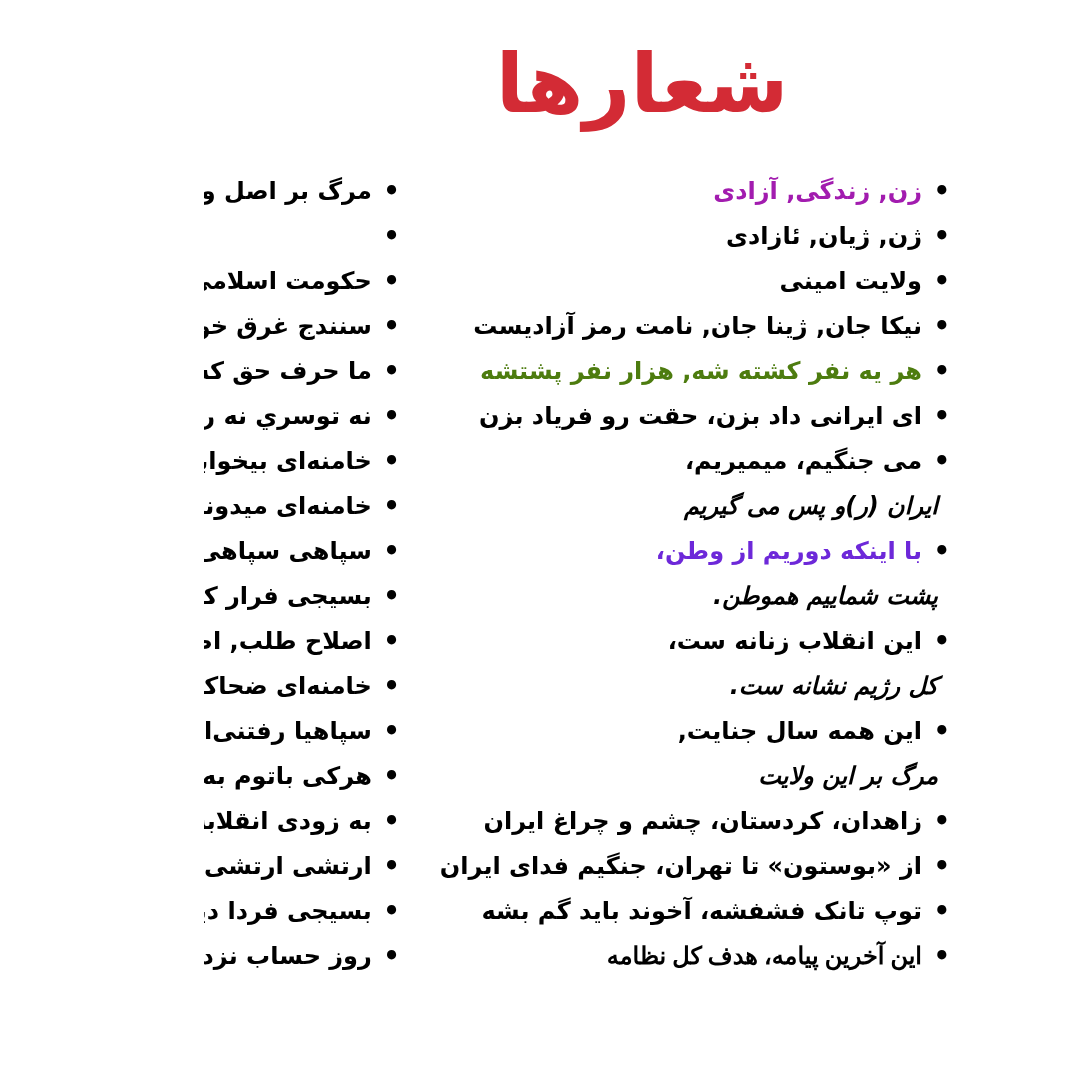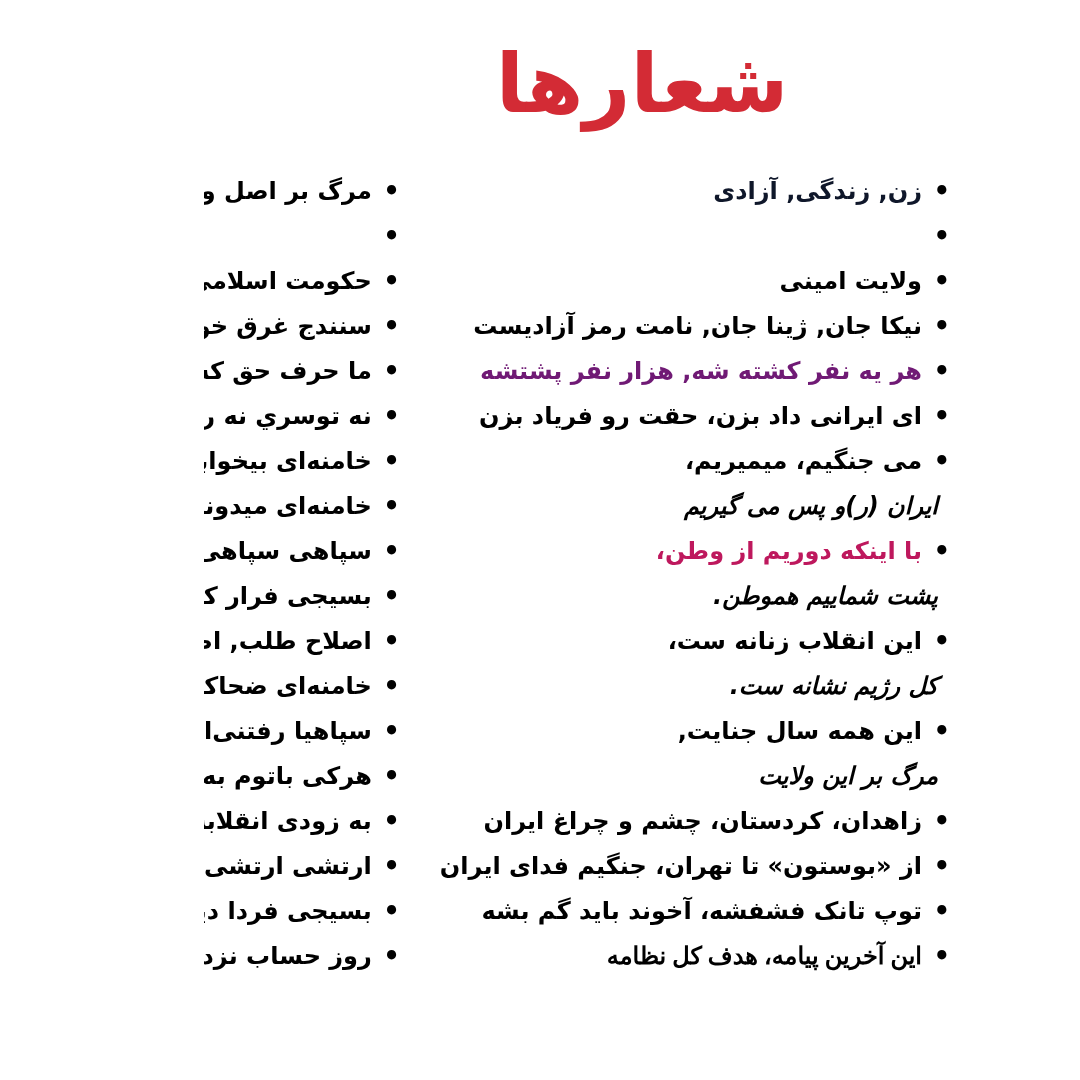--- a/index.html
+++ b/index.html
@@ -60,43 +60,43 @@
   }
 </style>
 </head>
 <body>
 
 <div class="page">
   <h1 class="title" style="color: rgb(211, 43, 53);">شعارها</h1>
   <div class="columns">
     <ul class="col col-right">
         <li>
-          <div class="line first"><span class="bullet">•</span><span style="color: #0f172a;">زن, زندگی, آزادی</span></div>
+          <div class="line first"><span class="bullet">•</span><span style="color: #a21caf;">زن, زندگی, آزادی</span></div>
         </li>
         <li>
-          <div class="line first"><span class="bullet">•</span></div>
+          <div class="line first"><span class="bullet">•</span><span style="color: rgb(0, 0, 0);">ژن, ژیان, ئازادی</span></div>
         </li>
         <li>
           <div class="line first"><span class="bullet">•</span><span style="color: rgb(0, 0, 0);">ولایت امینی</span></div>
         </li>
         <li>
           <div class="line first"><span class="bullet">•</span><span style="color: rgb(0, 0, 0);">نیکا جان, ژینا جان, نامت رمز آزادیست</span></div>
         </li>
         <li>
-          <div class="line first"><span class="bullet">•</span><span style="color: #701a75;">هر یه نفر کشته شه, هزار نفر پشتشه</span></div>
+          <div class="line first"><span class="bullet">•</span><span style="color: #4d7c0f;">هر یه نفر کشته شه, هزار نفر پشتشه</span></div>
         </li>
         <li>
           <div class="line first"><span class="bullet">•</span><span style="color: rgb(0, 0, 0);">ای ایرانی داد بزن، حقت رو فریاد بزن</span></div>
         </li>
         <li>
           <div class="line first"><span class="bullet">•</span><span style="color: rgb(0, 0, 0);">می جنگیم، میمیریم،</span></div>
           <div class="line cont"><span style="color: rgb(0, 0, 0);">ایران (ر)و پس می گیریم</span></div>
         </li>
         <li>
-          <div class="line first"><span class="bullet">•</span><span style="color: #be185d;">با اینکه دوریم از وطن،</span></div>
+          <div class="line first"><span class="bullet">•</span><span style="color: #6d28d9;">با اینکه دوریم از وطن،</span></div>
           <div class="line cont"><span style="color: rgb(0, 0, 0);">پشت شماییم هموطن.</span></div>
         </li>
         <li>
           <div class="line first"><span class="bullet">•</span><span style="color: rgb(0, 0, 0);">این انقلاب زنانه ست،</span></div>
           <div class="line cont"><span style="color: rgb(0, 0, 0);">کل رژیم نشانه ست.</span></div>
         </li>
         <li>
           <div class="line first"><span class="bullet">•</span><span style="color: rgb(0, 0, 0);">این همه سال جنایت,</span></div>
           <div class="line cont"><span style="color: rgb(0, 0, 0);">مرگ بر این ولایت</span></div>
         </li>

